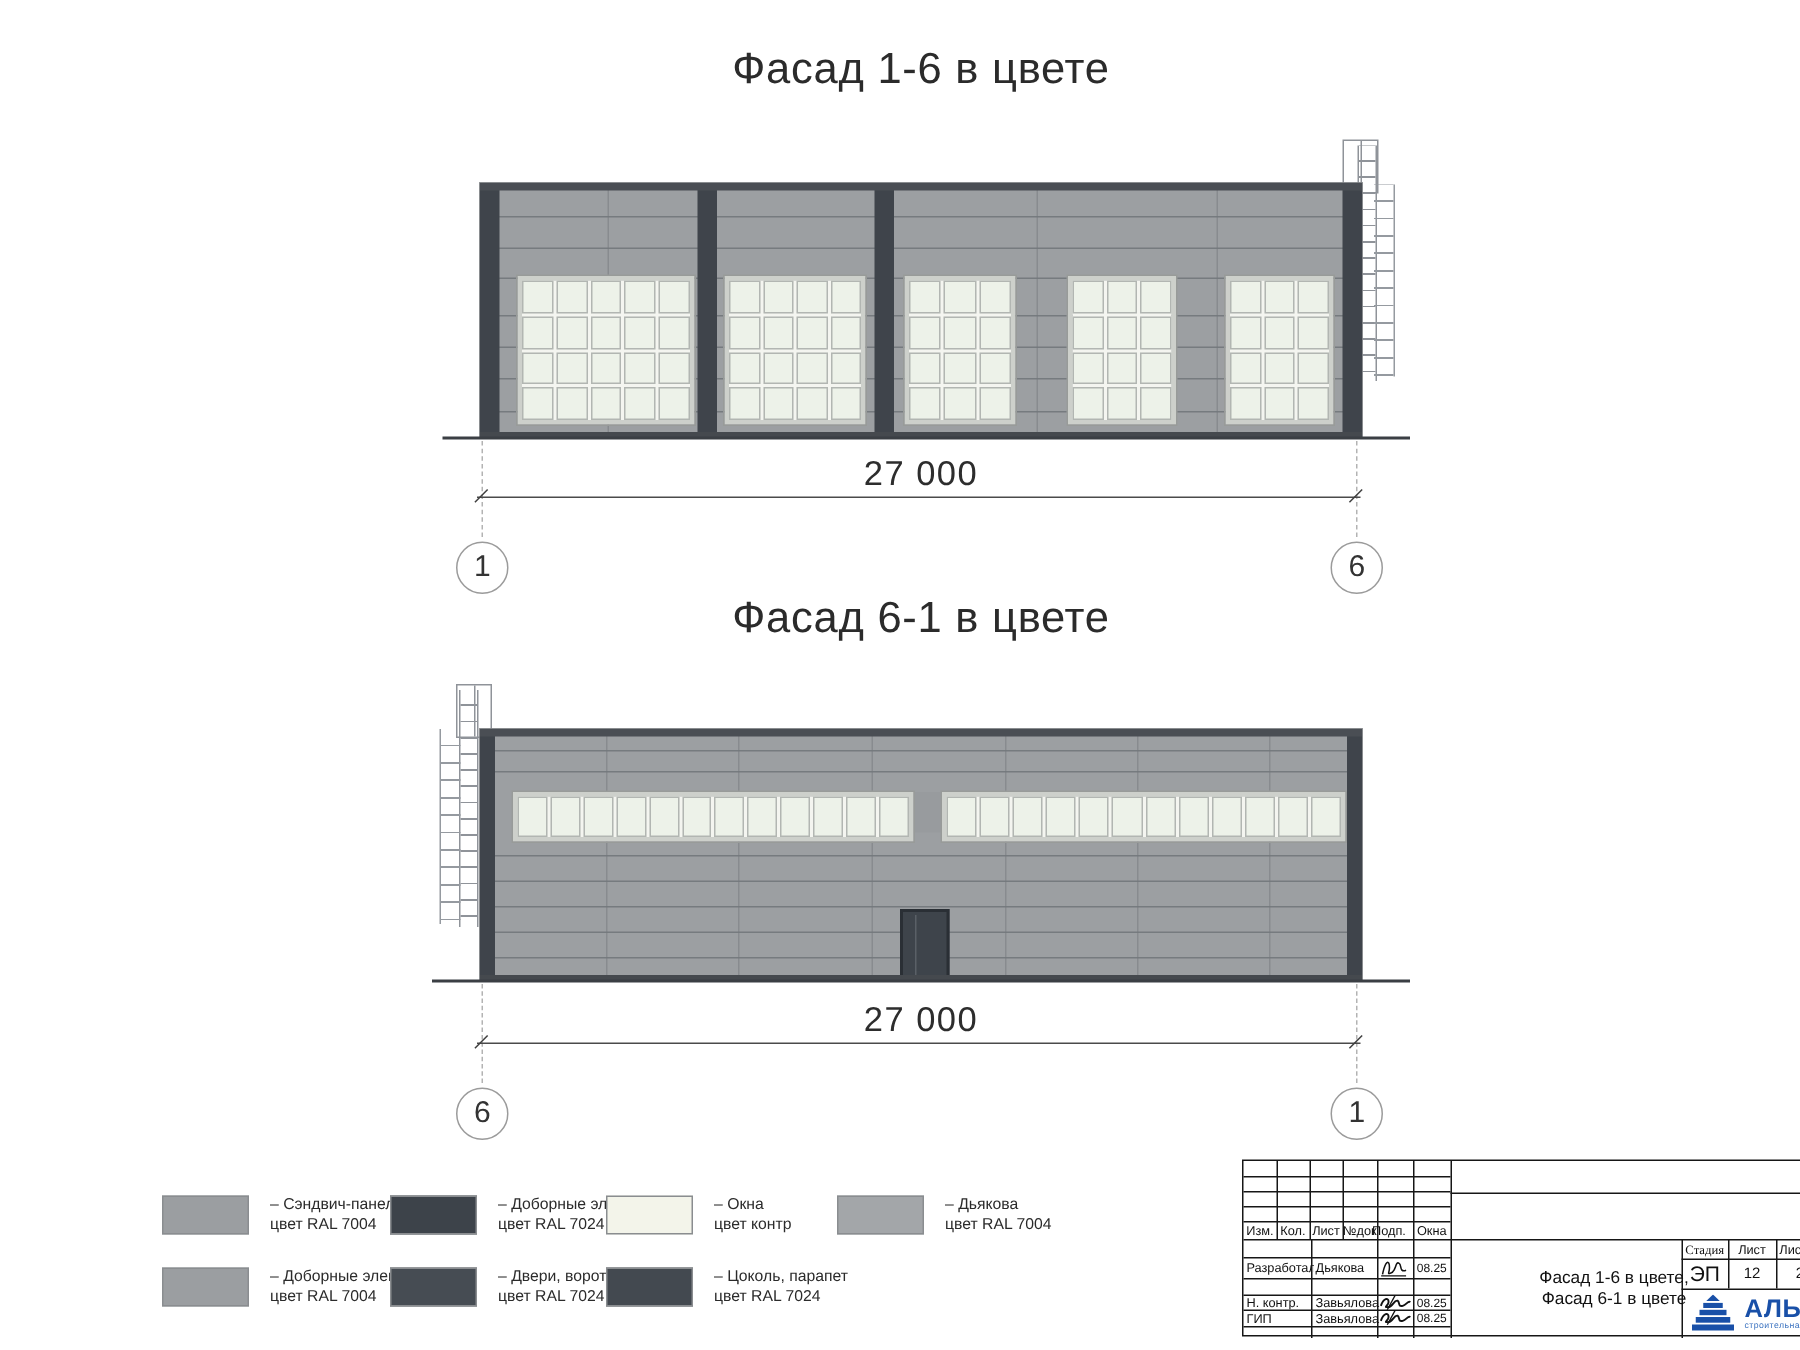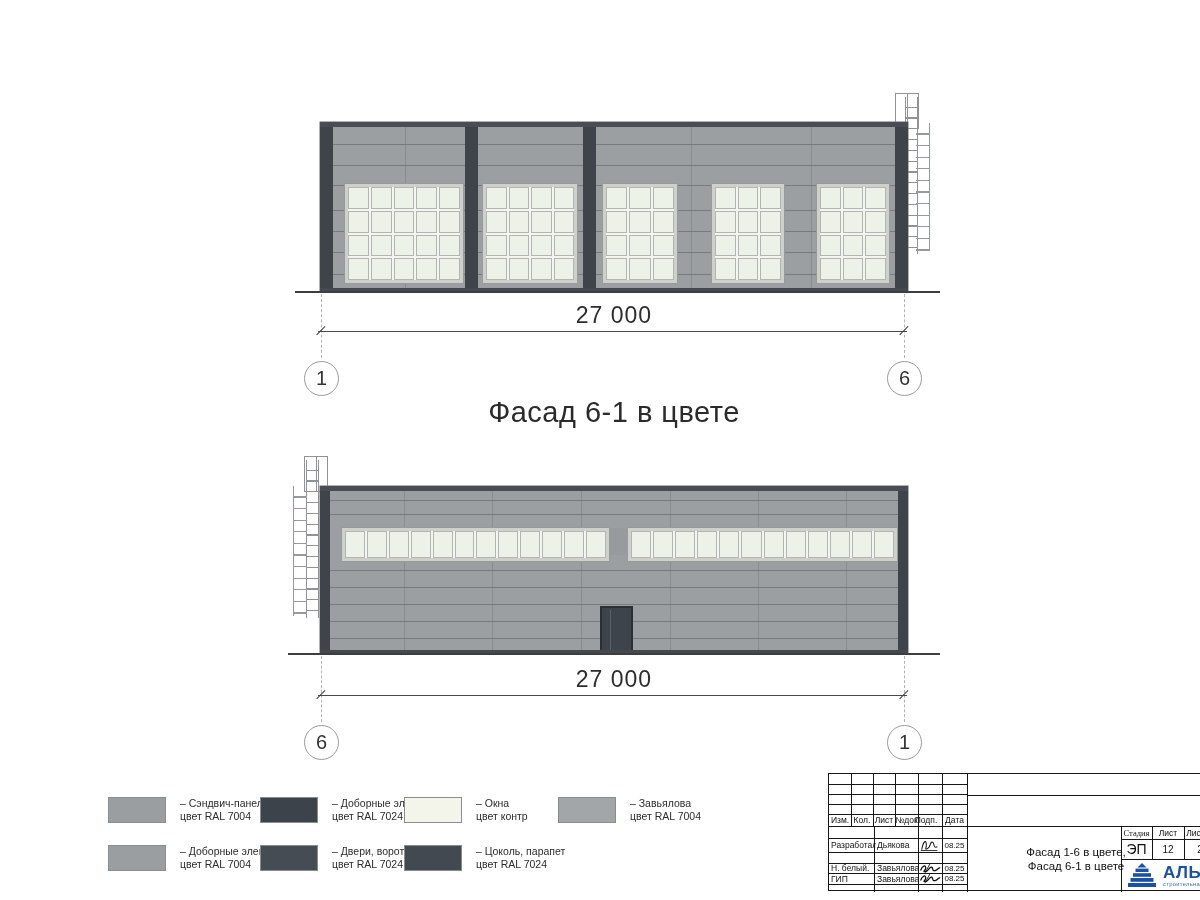--- a/index.html
+++ b/index.html
@@ -65,20 +65,21 @@
   .tb-doc{flex-direction:column;font-size:11.5px;line-height:14px;}
   .logo-wrap{position:absolute;display:flex;align-items:center;}
   .logo-name{font-size:17px;font-weight:bold;color:#1950a8;letter-spacing:.5px;line-height:16px;}
   .logo-sub{font-size:5.8px;color:#3a72c0;letter-spacing:.3px;white-space:nowrap;}
 </style>
 </head>
 <body>
 
 <div id="sheet">
 
+  <div class="dwg-title" style="top:30px;">Фасад 1-6 в цвете</div>
   <div class="dwg-title" style="top:396px;">Фасад 6-1 в цвете</div>
 
   <div class="ladder" style="left:893px;top:93px;width:40px;height:190px;">
     <div class="guard" style="left:2px;top:0;width:22px;height:34px;">
         <div class="guard-mid"></div>
       </div>
     <div class="rails" style="left:12px;top:4px;width:11px;height:157px;"></div>
     <div class="cage cage-r" style="left:23px;top:30px;width:13px;height:128px;"></div>
   </div>
 
@@ -304,21 +305,21 @@
     <div class="legend-item" style="left:404px;top:797px;">
       <div class="swatch" style="background: rgb(243, 244, 234);"></div>
       <div class="legend-text">
           <div>– Окна</div>
           <div>цвет контр</div>
         </div>
     </div>
     <div class="legend-item" style="left:558px;top:797px;">
       <div class="swatch" style="background: rgb(163, 166, 169);"></div>
       <div class="legend-text">
-          <div>– Завьялова</div>
+          <div>– Дьякова</div>
           <div>цвет RAL 7004</div>
         </div>
     </div>
     <div class="legend-item" style="left:108px;top:845px;">
       <div class="swatch" style="background: rgb(155, 158, 161);"></div>
       <div class="legend-text">
           <div>– Доборные элементы</div>
           <div>цвет RAL 7004</div>
         </div>
     </div>
@@ -365,33 +366,33 @@
     <div class="vl" style="top:52px;height:66px;left:113px;"></div>
     <div class="vl" style="top:52px;height:66px;left:292px;"></div>
     <div class="vl" style="top:52px;height:33px;left:323px;"></div>
     <div class="vl" style="top:52px;height:33px;left:355px;"></div>
 
     <div class="tb-cell" style="left:0;top:40px;width:22px;height:12px;">Изм.</div>
     <div class="tb-cell" style="left:22px;top:40px;width:22px;height:12px;">Кол.</div>
     <div class="tb-cell" style="left:44px;top:40px;width:22px;height:12px;">Лист</div>
     <div class="tb-cell" style="left:66px;top:40px;width:23px;height:12px;">№док</div>
     <div class="tb-cell" style="left:85px;top:40px;width:24px;height:12px;">Подп.</div>
-    <div class="tb-cell" style="left:113px;top:40px;width:25px;height:12px;">Дата</div>
+    <div class="tb-cell" style="left:113px;top:40px;width:25px;height:12px;">Окна</div>
 
     <div class="tb-cell tb-left" style="left:0;top:64px;width:45px;height:14px;">Разработал</div>
     <div class="tb-cell tb-left" style="left:46px;top:64px;width:43px;height:14px;">Дьякова</div>
     <div class="tb-cell" style="left:89px;top:62px;width:24px;height:17px;">
       <svg width="24" height="16" viewBox="0 0 26 16">
           <path d="M4 13 C6 3 9 2 9 8 C9 12 7 13 10 12 C14 11 13 3 16 5 C18 6 16 12 21 10" fill="none" stroke="#111" stroke-width="1.1"></path>
           <path d="M3 14 L21 14" stroke="#111" stroke-width=".9"></path>
         </svg>
     </div>
     <div class="tb-cell" style="left:113px;top:64px;width:25px;height:14px;font-size:8px;">08.25</div>
 
-    <div class="tb-cell tb-left" style="left:0;top:89px;width:45px;height:10px;">Н. белый.</div>
+    <div class="tb-cell tb-left" style="left:0;top:89px;width:45px;height:10px;">Н. контр.</div>
     <div class="tb-cell tb-left" style="left:46px;top:89px;width:43px;height:10px;">Завьялова</div>
     <div class="tb-cell" style="left:89px;top:88px;width:24px;height:12px;">
       <svg width="24" height="12" viewBox="0 0 28 14">
           <path d="M3 10 C5 4 9 3 9 7 C9 10 5 11 8 11 C12 12 13 5 16 6 C18 7 16 11 20 10 C23 9 24 6 26 7" fill="none" stroke="#111" stroke-width="1.5"></path>
           <path d="M14 2 L8 13" stroke="#111" stroke-width="1"></path>
         </svg>
     </div>
     <div class="tb-cell" style="left:113px;top:89px;width:25px;height:10px;font-size:8px;">08.25</div>
 
     <div class="tb-cell tb-left" style="left:0;top:99px;width:45px;height:11px;">ГИП</div>

